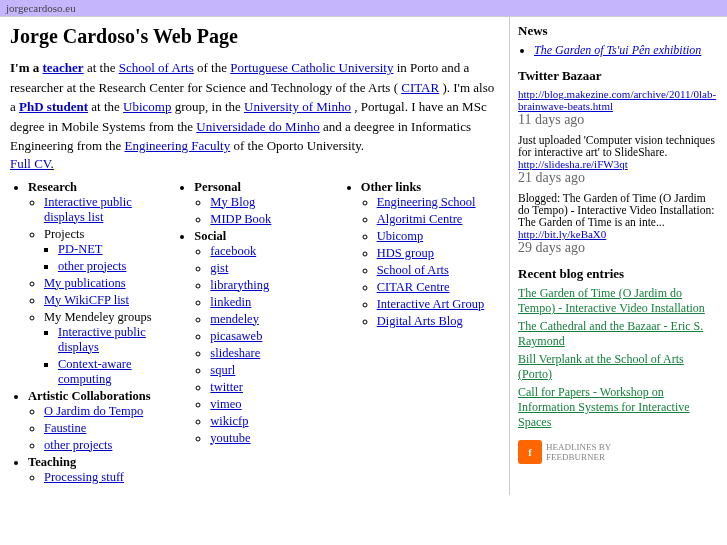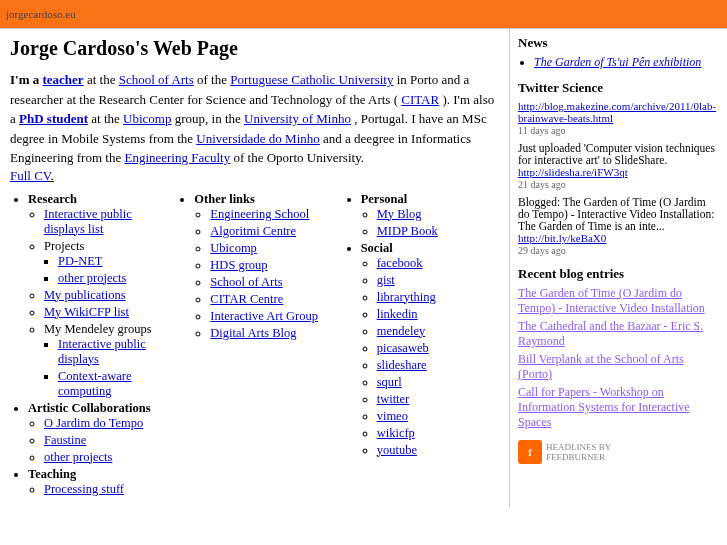--- a/index.html
+++ b/index.html
@@ -3,23 +3,23 @@
   <meta charset="utf-8">
   <style>
     * { margin: 0; padding: 0; box-sizing: border-box; }
     body {
       font-family: Times New Roman, serif;
       font-size: 13px;
       color: #000;
       background: #fff;
     }
     #browser-bar {
-      background: #f97316;
+      background: #c4b5fd;
       border-bottom: 1px solid #ccc;
-      padding: 8px 6px;
+      padding: 2px 6px;
       font-size: 11px;
       color: #444;
     }
     #layout {
       display: flex;
       width: 727px;
     }
     #main {
       flex: 1;
       padding: 8px 10px;
@@ -55,42 +55,42 @@
     ul ul { padding-left: 16px; }
     ul ul li { list-style-type: circle; }
     ul ul ul { padding-left: 14px; }
     ul ul ul li { list-style-type: square; }
     .sidebar-section { margin-bottom: 10px; }
     .sidebar-section h4 { font-size: 13px; font-weight: bold; margin-bottom: 4px; border-bottom: none; }
     .sidebar-section ul { padding-left: 16px; font-style: italic; }
     .sidebar-section ul li { margin-bottom: 3px; list-style-type: disc; font-size: 12px; }
     .twitter-update { font-size: 11.5px; margin-bottom: 6px; }
     .twitter-update a { font-size: 11px; color: #00c; display: block; word-break: break-all; }
-    .small-date { font-size: 10px; color: #666; }
+    .small-date { font-size: 14px; color: #666; }
     .feedburner {
       display: flex;
       align-items: center;
       gap: 4px;
       margin-top: 6px;
       font-size: 9px;
       color: #888;
     }
     .feedburner-icon {
       width: 24px;
       height: 24px;
       background: #ff6600;
       border-radius: 3px;
       display: inline-flex;
       align-items: center;
       justify-content: center;
       color: white;
       font-size: 10px;
       font-weight: bold;
     }
-    .recent-blog a { display: block; color: #8b5cf6; font-size: 12px; margin-bottom: 3px; text-decoration: underline; }
+    .recent-blog a { display: block; color: #15803d; font-size: 12px; margin-bottom: 3px; text-decoration: underline; }
   </style>
 </head>
 <body>
 
 <div id="browser-bar">
   <span>jorgecardoso.eu</span>
 </div>
 
 <div id="layout">
 
@@ -157,38 +157,20 @@
             <ul>
               <li><a>Processing stuff</a></li>
             </ul>
           </li>
         </ul>
       </div>
 
       <div class="col">
         <ul>
           <li>
-            <strong>Other links</strong>
-            <ul>
-              <li><a>Engineering School</a></li>
-              <li><a>Algoritmi Centre</a></li>
-              <li><a>Ubicomp</a></li>
-              <li><a>HDS group</a></li>
-              <li><a>School of Arts</a></li>
-              <li><a>CITAR Centre</a></li>
-              <li><a>Interactive Art Group</a></li>
-              <li><a>Digital Arts Blog</a></li>
-            </ul>
-          </li>
-        </ul>
-      </div>
-
-      <div class="col">
-        <ul>
-          <li>
             <strong>Personal</strong>
             <ul>
               <li><a>My Blog</a></li>
               <li><a>MIDP Book</a></li>
             </ul>
           </li>
           <li>
             <strong>Social</strong>
             <ul>
               <li><a>facebook</a></li>
@@ -200,35 +182,53 @@
               <li><a>slideshare</a></li>
               <li><a>squrl</a></li>
               <li><a>twitter</a></li>
               <li><a>vimeo</a></li>
               <li><a>wikicfp</a></li>
               <li><a>youtube</a></li>
             </ul>
           </li>
         </ul>
       </div>
+
+      <div class="col">
+        <ul>
+          <li>
+            <strong>Other links</strong>
+            <ul>
+              <li><a>Engineering School</a></li>
+              <li><a>Algoritmi Centre</a></li>
+              <li><a>Ubicomp</a></li>
+              <li><a>HDS group</a></li>
+              <li><a>School of Arts</a></li>
+              <li><a>CITAR Centre</a></li>
+              <li><a>Interactive Art Group</a></li>
+              <li><a>Digital Arts Blog</a></li>
+            </ul>
+          </li>
+        </ul>
+      </div>
     </div>
   </div>
 
   <div id="sidebar">
     <div class="sidebar-section">
       <h4>News</h4>
       <ul>
         <li>
           <a>The Garden of Ts'ui Pên exhibition</a>
         </li>
       </ul>
     </div>
 
     <div class="sidebar-section">
-      <h4>Twitter Science</h4>
+      <h4>Twitter Bazaar</h4>
 
       <div class="twitter-update">
         <a>http://blog.makezine.com/archive/2011/0lab-brainwave-beats.html</a>
         <span class="small-date">11 days ago</span>
       </div>
 
       <div class="twitter-update">
         <span>Just uploaded 'Computer vision techniques for interactive art' to SlideShare.</span>
         <a>http://slidesha.re/iFW3qt</a>
         <span class="small-date">21 days ago</span>

